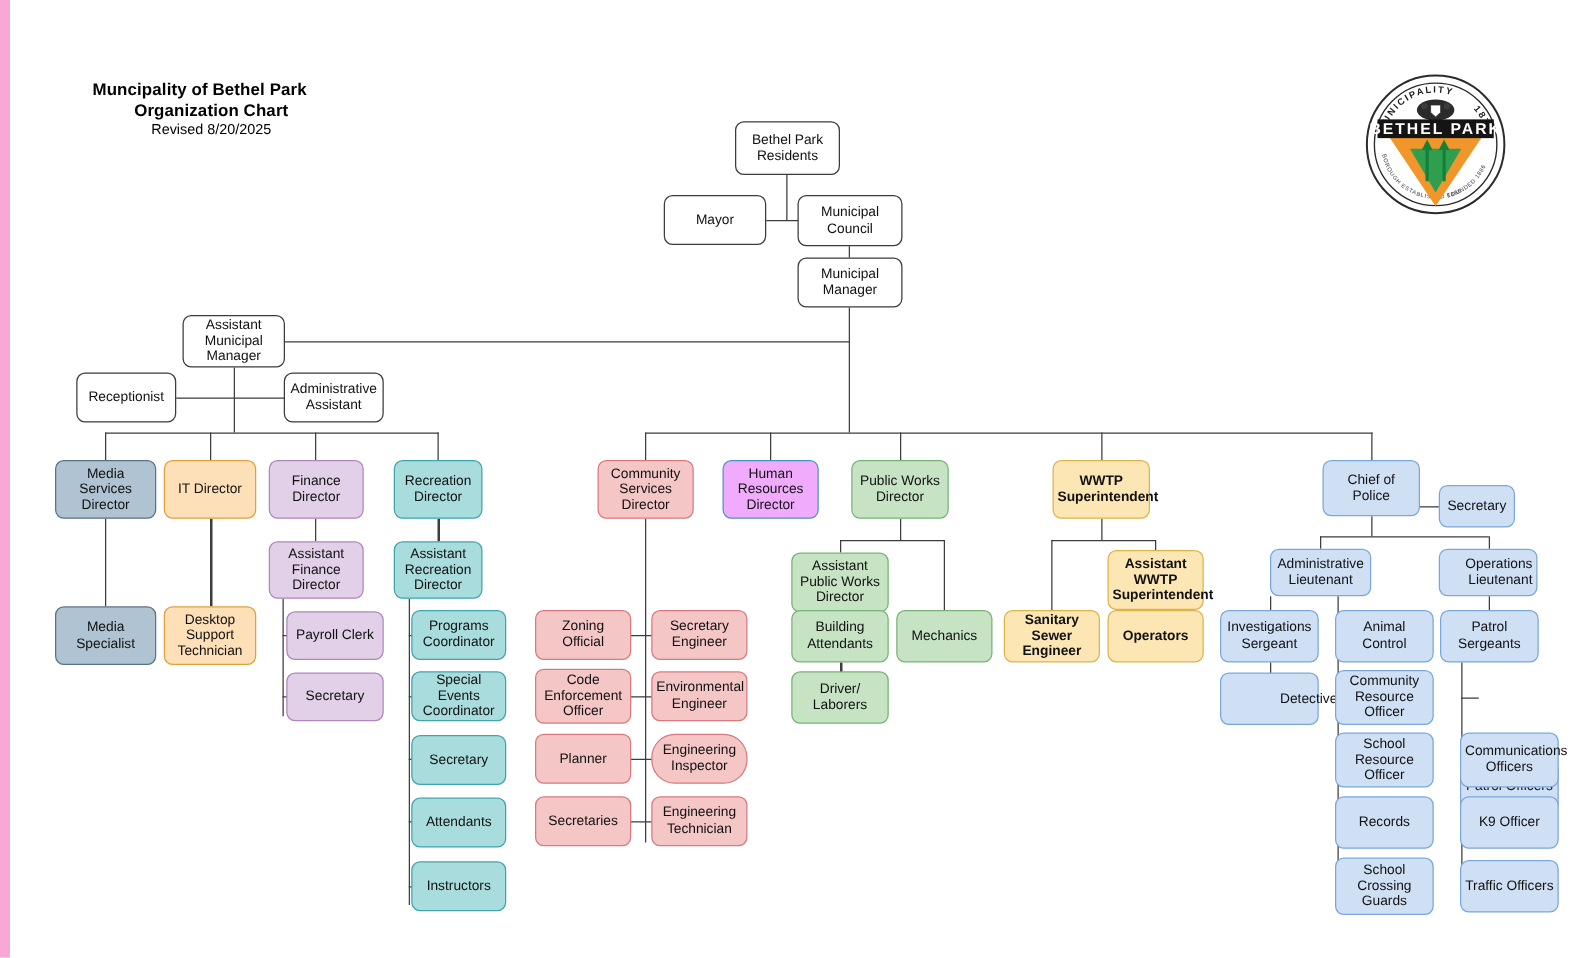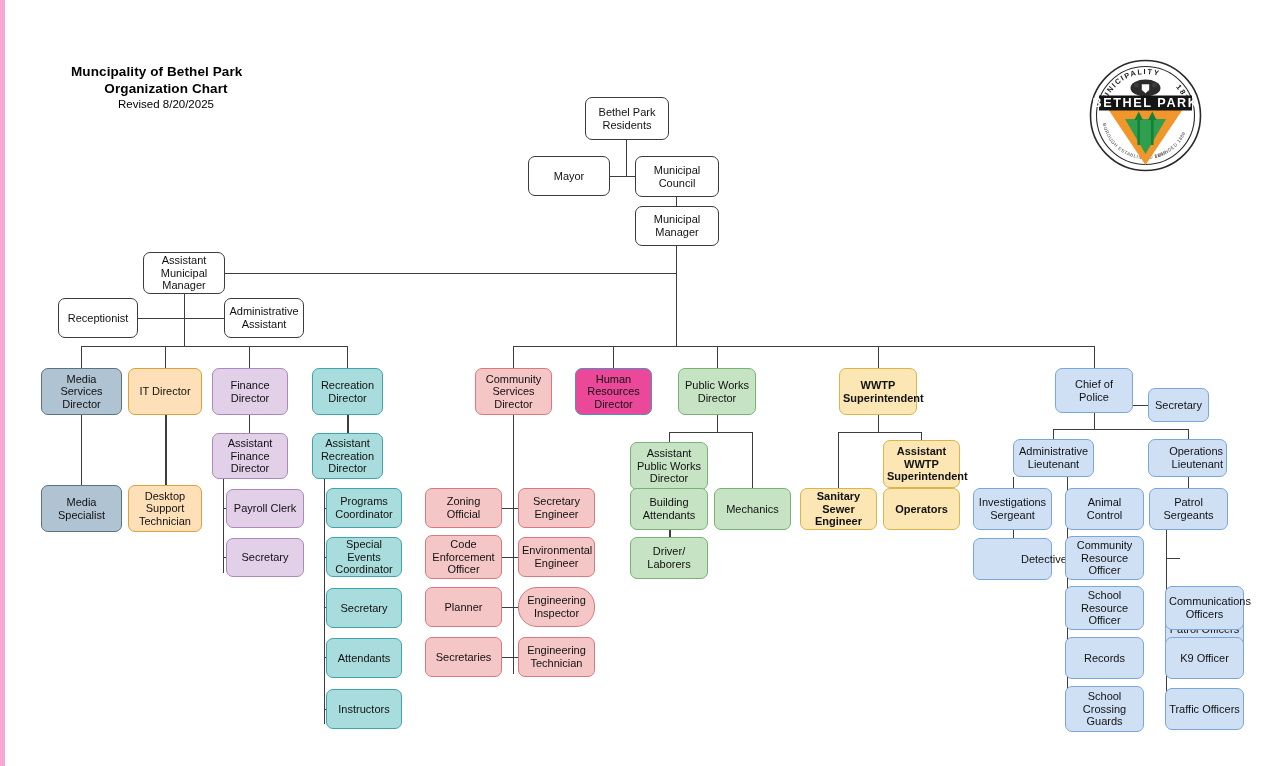--- a/index.html
+++ b/index.html
@@ -7,21 +7,21 @@
     width:1269px;height:766px;
     background:#ffffff;
     font-family:"Liberation Sans", sans-serif;
     overflow:hidden;
   }
   #page{
     position:relative;
     width:1269px;height:766px;
     background:#ffffff;
     box-sizing:border-box;
-    border-left:5px solid #f9a8d4;
+    border-left:8px solid #f9a8d4;
   }
   
   #title-block{position:absolute;left:66px;top:63px;width:380px;}
   #title-line1,#title-line2{
     font-size:13.5px;font-weight:bold;color:#000;line-height:17px;
     letter-spacing:0.1px;
   }
   #title-line1{text-align:left;padding-left:0;}
   #title-line2{text-align:center;width:190px;}
   #title-rev{font-size:11.5px;color:#000;text-align:center;width:190px;margin-top:1px;}
@@ -43,21 +43,21 @@
   }
   .node span{display:block;width:100%;}
 
   
   .c-white   {background:#ffffff;border-color:#3b3b3b;}
   .c-slate   {background:#afc3d2;border-color:#5b7285;}
   .c-orange  {background:#fde0b8;border-color:#e0a03c;}
   .c-purple  {background:#e2cfe8;border-color:#ad87bd;}
   .c-teal    {background:#a9dcdc;border-color:#3fa4ad;}
   .c-red     {background:#f5c6c6;border-color:#d9797d;}
-  .c-blue    {background:#ec4899;border-color:#4b93c4;}
+  .c-blue    {background:#f0abfc;border-color:#4b93c4;}
   .c-green   {background:#c6e3c3;border-color:#78b276;}
   .c-yellow  {background:#fbe6b4;border-color:#e0b busy;font-weight:bold;}
   .c-yellow  {background:#fbe6b4;border-color:#ddb44a;}
   .c-lblue   {background:#cfe0f5;border-color:#7aa7d9;}
 
   
   .ln{position:absolute;background:#3d3d3d;z-index:1;}
   .lnh{height:1.2px;}
   .lnv{width:1.2px;}
 

